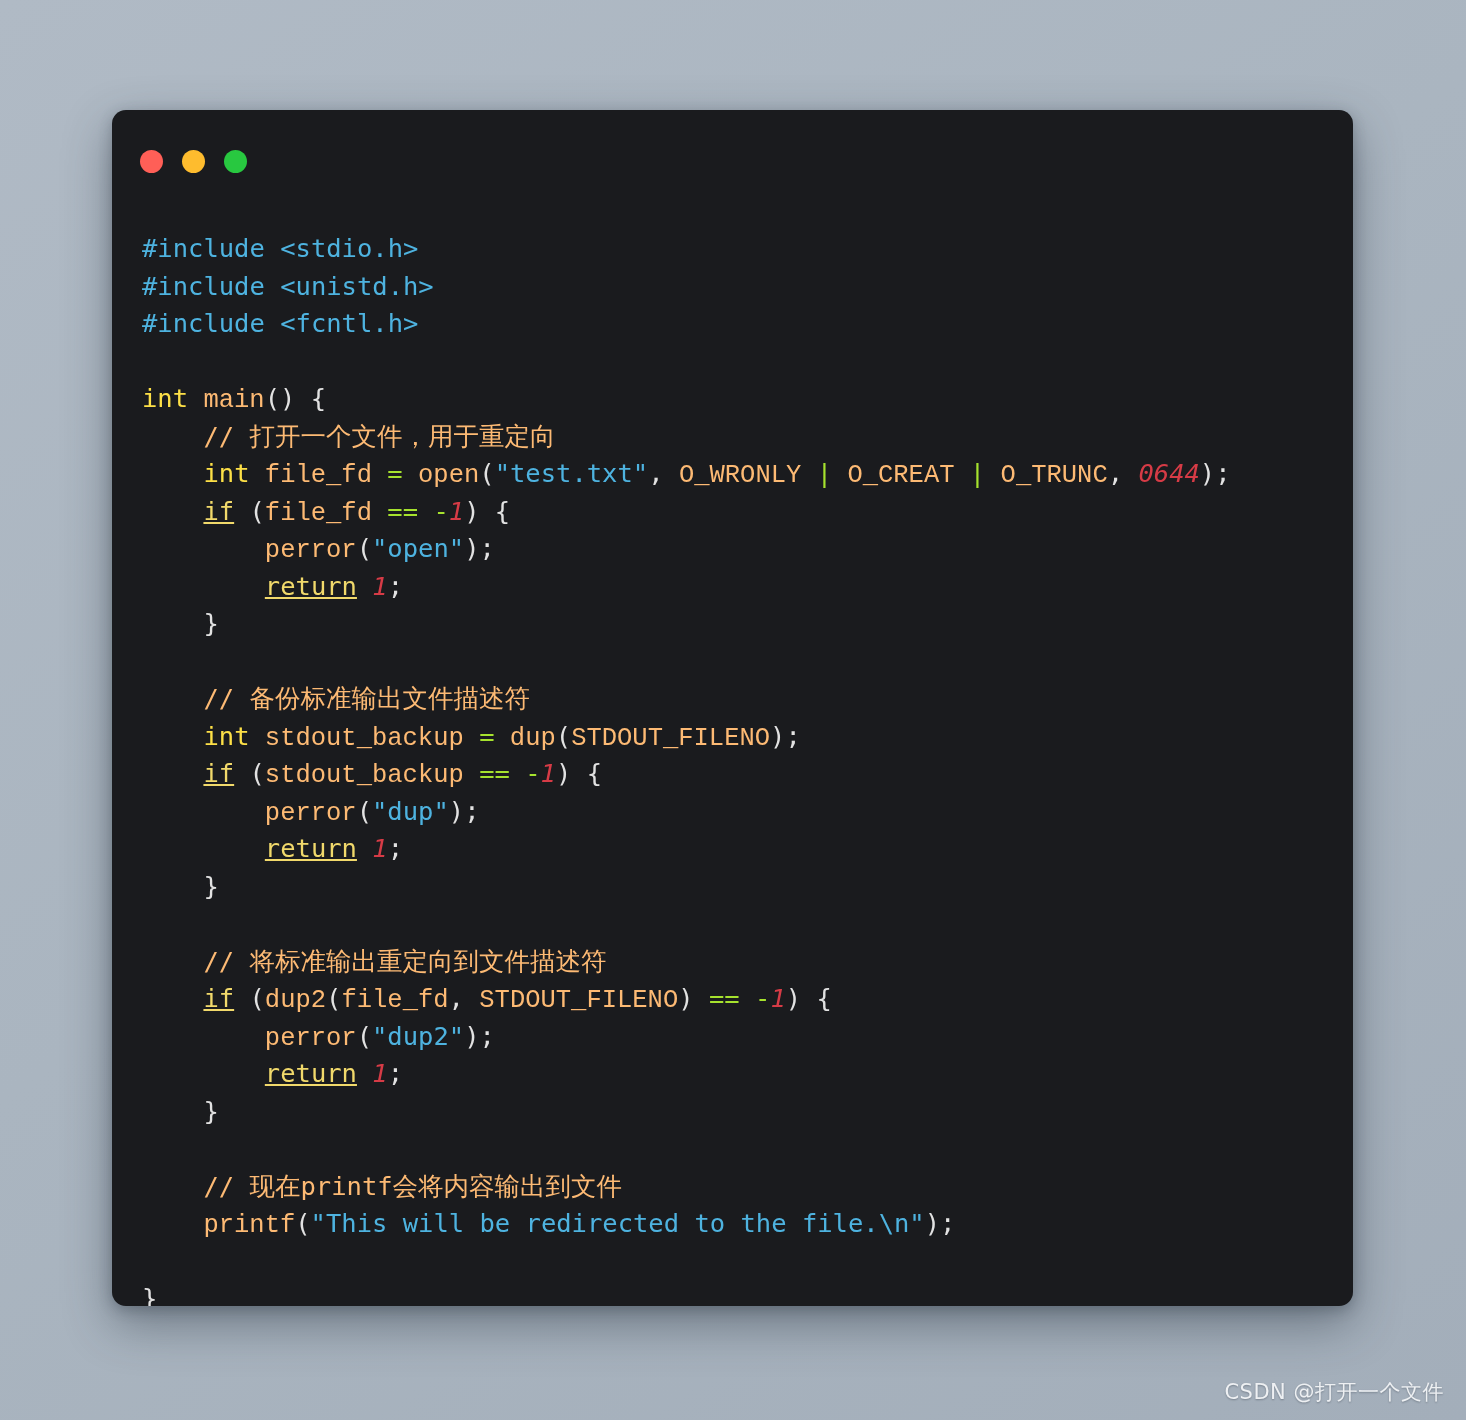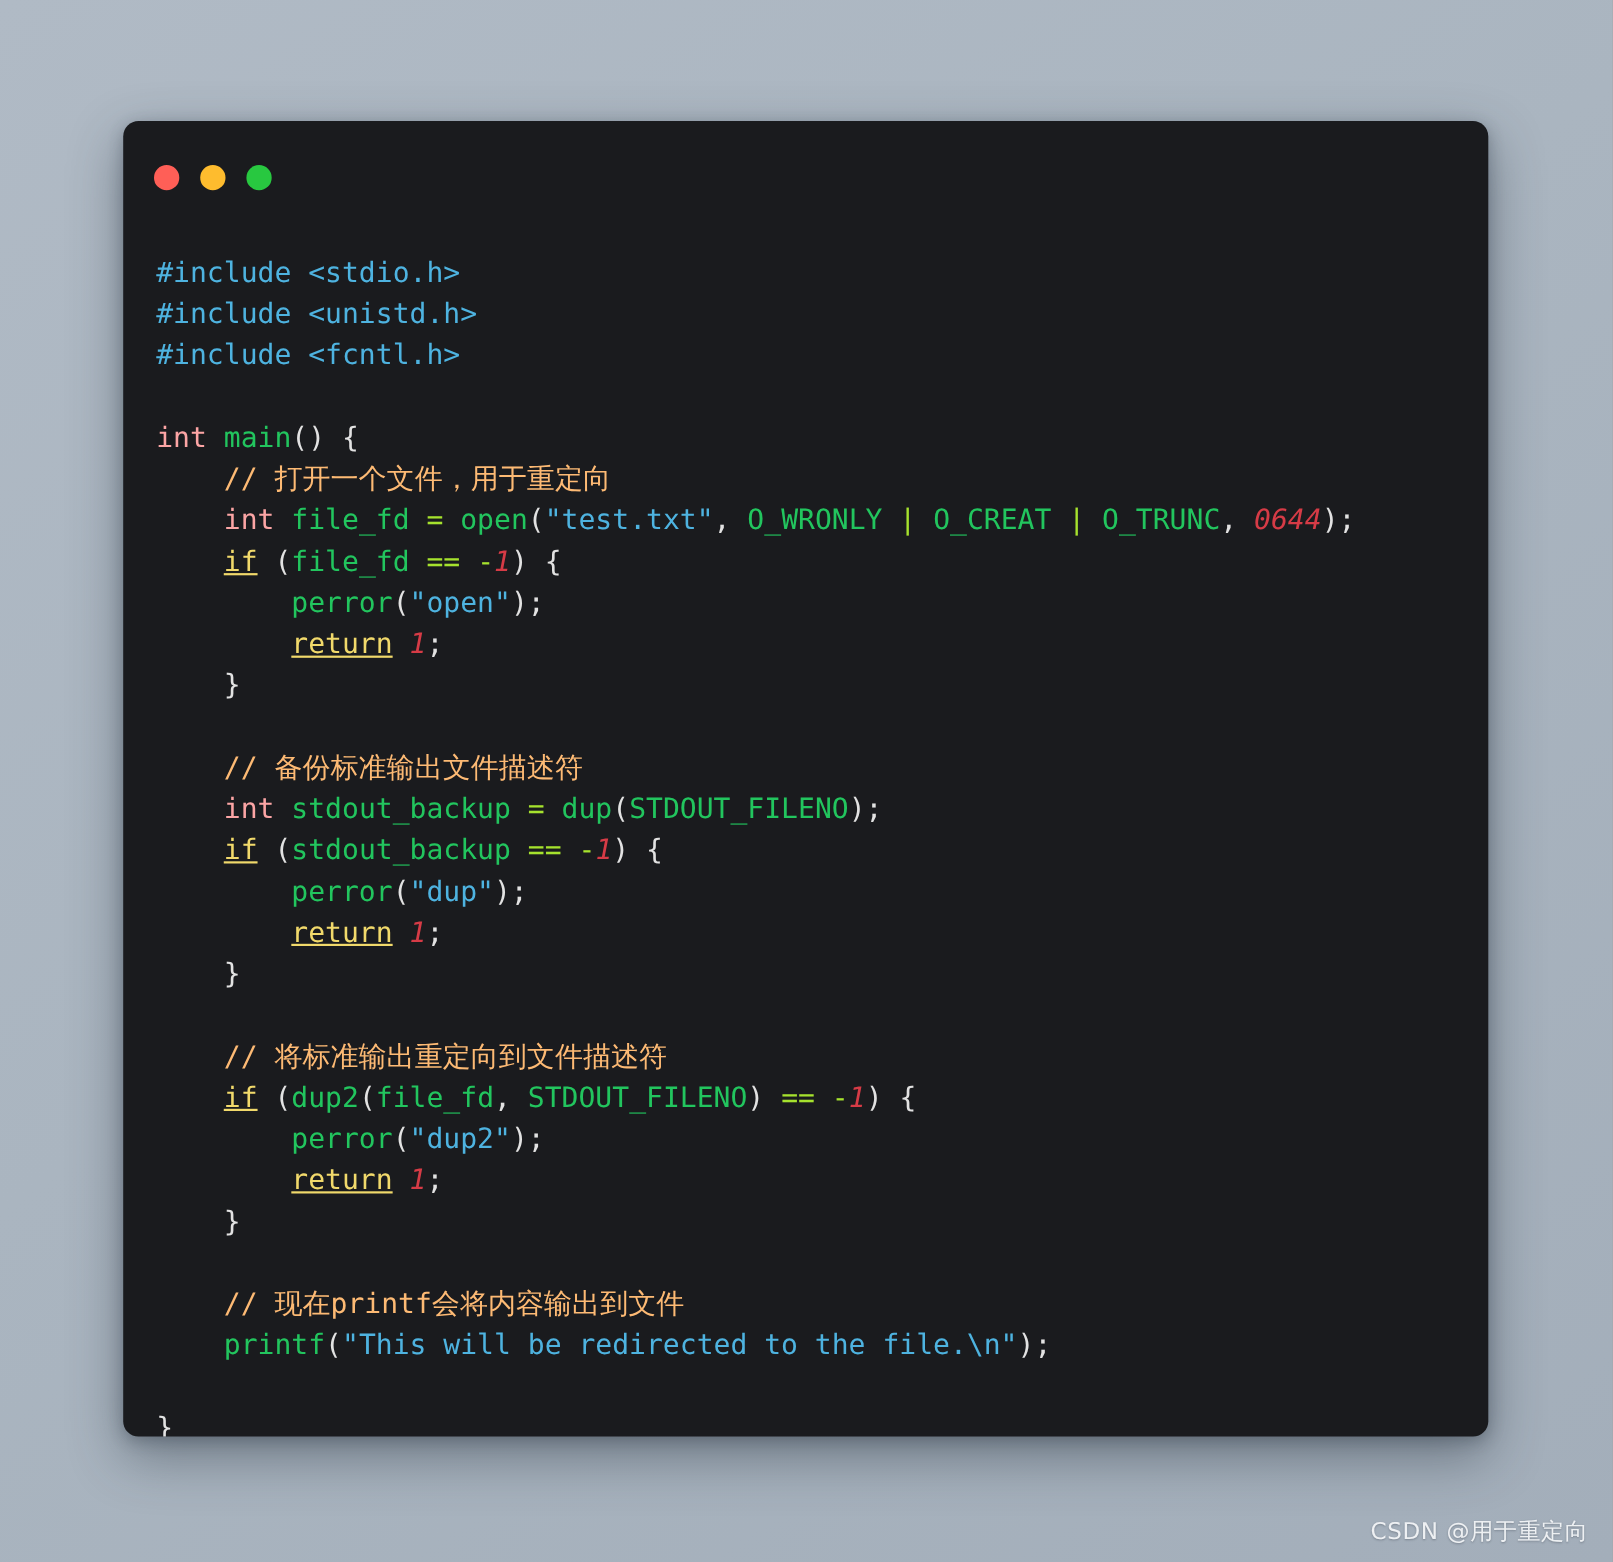--- a/index.html
+++ b/index.html
@@ -69,23 +69,23 @@
     line-height: 37.5px;
     white-space: pre;
     color: #e6e6e6;
     letter-spacing: 0px;
     -webkit-font-smoothing: antialiased;
   }
 
   .ln { display: block; height: 37.5px; }
 
   
-  .t-key     { color: #fca5a5; }   
+  .t-key     { color: #fde047; }   
   .t-ctl     { color: #f1d96b; text-decoration: underline; }   
-  .t-fn      { color: #22c55e; }   
+  .t-fn      { color: #fdba74; font-family: Liberation Mono, monospace; }   
   .t-str     { color: #4eb3e0; }
   .t-num     { color: #d63b46; font-style: italic; }
   .t-op      { color: #a6e22e; }   
   .t-punc    { color: #e2e2e2; }   
   .t-com     { color: #fdba74; margin-top: 40px; }   
   .t-inc     { color: #4eb3e0; }
 
   .watermark {
     position: absolute;
     right: 22px;
@@ -111,13 +111,13 @@
       <span class="dot" style="background:#28c840" title="Maximize"></span>
     </div>
   </div>
 
   <div class="code-area">
     <pre class="code"><span class="ln"><span class="t-inc">#include &lt;stdio.h&gt;</span></span><span class="ln"><span class="t-inc">#include &lt;unistd.h&gt;</span></span><span class="ln"><span class="t-inc">#include &lt;fcntl.h&gt;</span></span><span class="ln"> </span><span class="ln"><span class="t-key">int</span><span class="t-punc"> </span><span class="t-fn">main</span><span class="t-punc">() {</span></span><span class="ln"><span class="t-com">    // 打开一个文件，用于重定向</span></span><span class="ln"><span class="t-punc">    </span><span class="t-key">int</span><span class="t-punc"> </span><span class="t-fn">file_fd</span><span class="t-punc"> </span><span class="t-op">=</span><span class="t-punc"> </span><span class="t-fn">open</span><span class="t-punc">(</span><span class="t-str">"test.txt"</span><span class="t-punc">, </span><span class="t-fn">O_WRONLY</span><span class="t-punc"> </span><span class="t-op">|</span><span class="t-punc"> </span><span class="t-fn">O_CREAT</span><span class="t-punc"> </span><span class="t-op">|</span><span class="t-punc"> </span><span class="t-fn">O_TRUNC</span><span class="t-punc">, </span><span class="t-num">0644</span><span class="t-punc">);</span></span><span class="ln"><span class="t-punc">    </span><span class="t-ctl">if</span><span class="t-punc"> (</span><span class="t-fn">file_fd</span><span class="t-punc"> </span><span class="t-op">==</span><span class="t-punc"> </span><span class="t-op">-</span><span class="t-num">1</span><span class="t-punc">) {</span></span><span class="ln"><span class="t-punc">        </span><span class="t-fn">perror</span><span class="t-punc">(</span><span class="t-str">"open"</span><span class="t-punc">);</span></span><span class="ln"><span class="t-punc">        </span><span class="t-ctl">return</span><span class="t-punc"> </span><span class="t-num">1</span><span class="t-punc">;</span></span><span class="ln"><span class="t-punc">    }</span></span><span class="ln"> </span><span class="ln"><span class="t-com">    // 备份标准输出文件描述符</span></span><span class="ln"><span class="t-punc">    </span><span class="t-key">int</span><span class="t-punc"> </span><span class="t-fn">stdout_backup</span><span class="t-punc"> </span><span class="t-op">=</span><span class="t-punc"> </span><span class="t-fn">dup</span><span class="t-punc">(</span><span class="t-fn">STDOUT_FILENO</span><span class="t-punc">);</span></span><span class="ln"><span class="t-punc">    </span><span class="t-ctl">if</span><span class="t-punc"> (</span><span class="t-fn">stdout_backup</span><span class="t-punc"> </span><span class="t-op">==</span><span class="t-punc"> </span><span class="t-op">-</span><span class="t-num">1</span><span class="t-punc">) {</span></span><span class="ln"><span class="t-punc">        </span><span class="t-fn">perror</span><span class="t-punc">(</span><span class="t-str">"dup"</span><span class="t-punc">);</span></span><span class="ln"><span class="t-punc">        </span><span class="t-ctl">return</span><span class="t-punc"> </span><span class="t-num">1</span><span class="t-punc">;</span></span><span class="ln"><span class="t-punc">    }</span></span><span class="ln"> </span><span class="ln"><span class="t-com">    // 将标准输出重定向到文件描述符</span></span><span class="ln"><span class="t-punc">    </span><span class="t-ctl">if</span><span class="t-punc"> (</span><span class="t-fn">dup2</span><span class="t-punc">(</span><span class="t-fn">file_fd</span><span class="t-punc">, </span><span class="t-fn">STDOUT_FILENO</span><span class="t-punc">) </span><span class="t-op">==</span><span class="t-punc"> </span><span class="t-op">-</span><span class="t-num">1</span><span class="t-punc">) {</span></span><span class="ln"><span class="t-punc">        </span><span class="t-fn">perror</span><span class="t-punc">(</span><span class="t-str">"dup2"</span><span class="t-punc">);</span></span><span class="ln"><span class="t-punc">        </span><span class="t-ctl">return</span><span class="t-punc"> </span><span class="t-num">1</span><span class="t-punc">;</span></span><span class="ln"><span class="t-punc">    }</span></span><span class="ln"> </span><span class="ln"><span class="t-com">    // 现在printf会将内容输出到文件</span></span><span class="ln"><span class="t-punc">    </span><span class="t-fn">printf</span><span class="t-punc">(</span><span class="t-str">"This will be redirected to the file.\n"</span><span class="t-punc">);</span></span><span class="ln"> </span><span class="ln"><span class="t-punc">}</span></span></pre>
   </div>
 
 </div>
 
-<div class="watermark">CSDN @用于重定向</div>
+<div class="watermark">CSDN @打开一个文件</div>
 
 </body></html>

